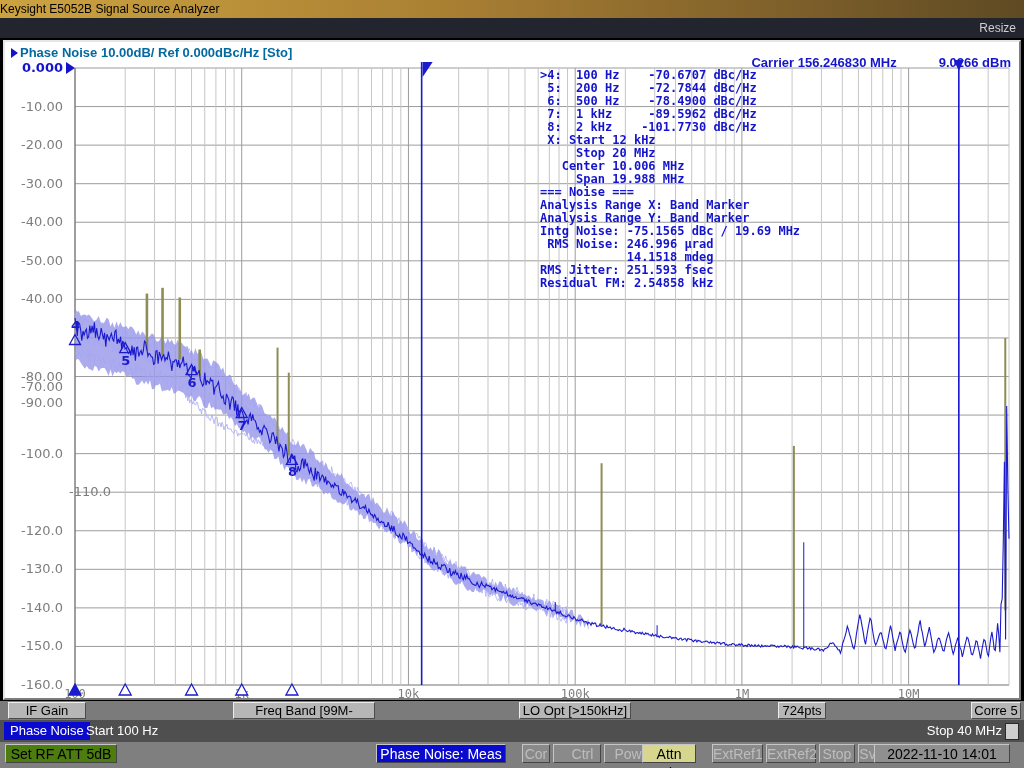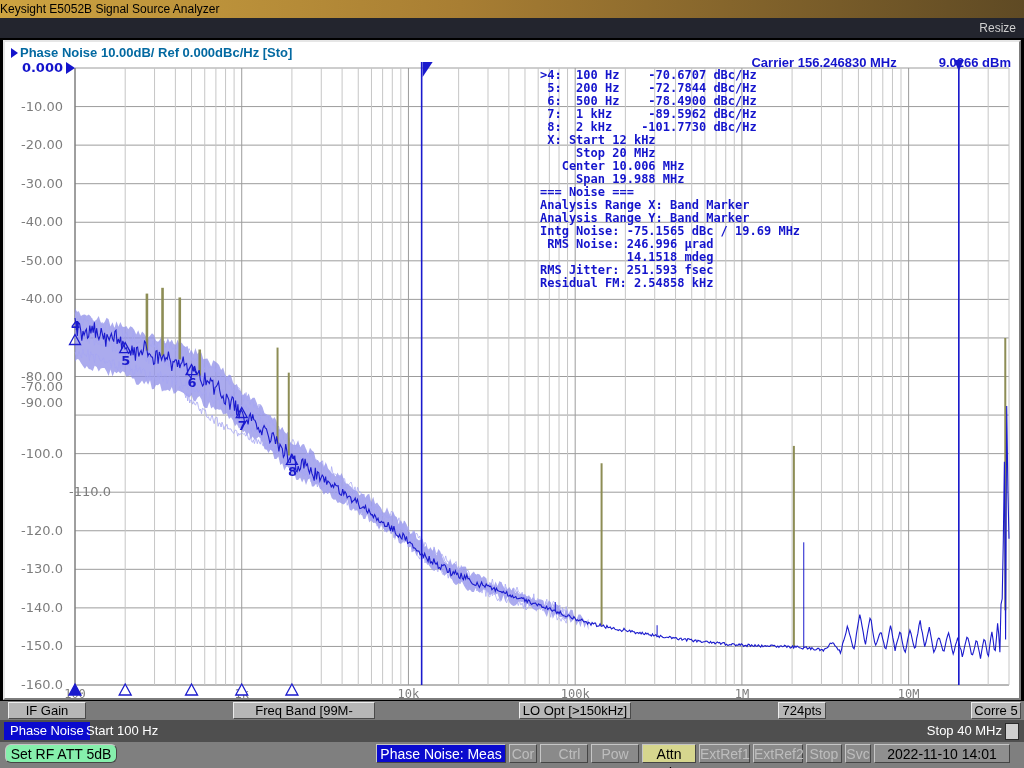--- a/index.html
+++ b/index.html
@@ -49,23 +49,23 @@
     color:#fff;font-size:13px;}
   #pn-tab{position:absolute;left:4px;top:2px;height:18px;line-height:18px;padding:0 6px;
     background:#0a0ace;color:#fff;}
   #start-lbl{position:absolute;left:86px;top:3px;}
   #stop-lbl{position:absolute;right:22px;top:3px;}
   #row2-box{position:absolute;right:5px;top:3px;width:12px;height:15px;background:#cfcfcf;border:1px solid #2a2a2a;}
 
   #row3{position:absolute;left:0;top:742px;width:1024px;height:26px;background:#7f7f7f;}
   .b3{position:absolute;top:2px;height:19px;line-height:19px;text-align:center;font-size:14px;
     border:1px solid;border-color:#c6c6c6 #454545 #454545 #c6c6c6;box-sizing:border-box;}
-  .b3.plain{background:#86efac;color:#000;border-radius:6px;}
+  .b3.plain{background:#4d7c0f;color:#000;}
   .b3.blue{background:#0a0ace;color:#fff;}
-  .b3.dis{background:#8a8a8a;color:#bdbdbd;}
+  .b3.dis{background:#8a8a8a;color:#bdbdbd;margin-left:13px;}
   .b3.khaki{background:#d6d68e;color:#000;}
   .b3.date{background:#8f8f8f;color:#000;}
 </style>
 </head>
 <body>
 
 <div id="screen">
 
   <div id="titlebar">
     <span>Keysight E5052B Signal Source Analyzer</span>

